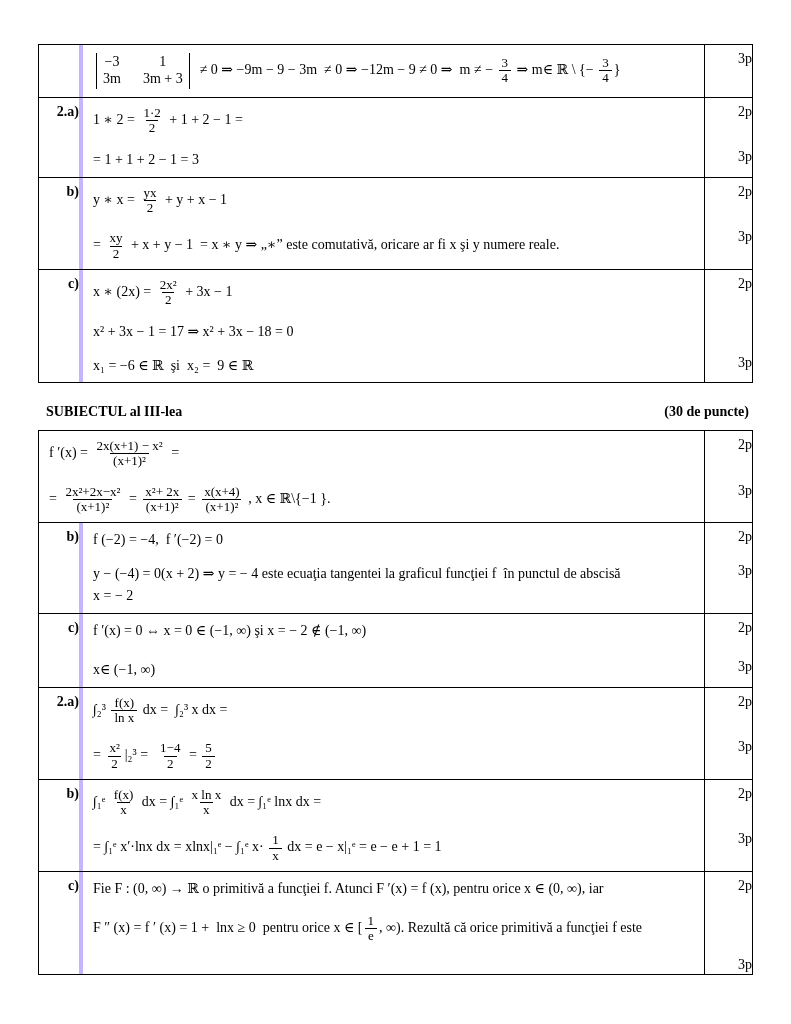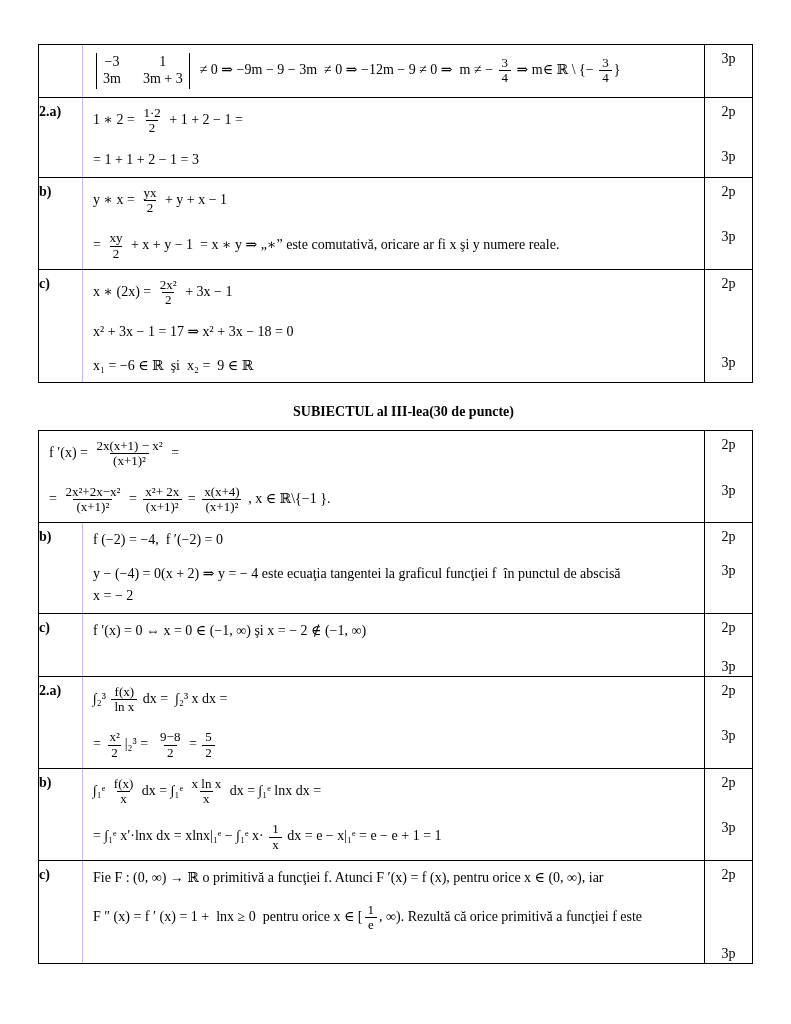--- a/index.html
+++ b/index.html
@@ -27,35 +27,35 @@
   .barem-table {
     border: 1px solid #000;
     width: 100%;
     box-sizing: border-box;
   }
   .t-row { display: flex; }
   .t-row + .t-row { border-top: 1px solid #000; }
   .t-label {
     width: 44px;
     box-sizing: border-box;
-    border-right: 1px solid #c4b5fd;
+    border-right: 4px solid #c4b5fd;
     font-weight: bold;
-    text-align: left;
+    text-align: right;
     padding-top: 5px;
     flex: 0 0 44px;
   }
   .t-body { flex: 1; display: flex; flex-direction: column; }
   .t-seg { display: flex; flex: 1; }
   .t-seg-content { flex: 1; padding: 3px 10px 3px 10px; }
   .t-seg-points {
     flex: 0 0 48px;
     width: 48px;
     box-sizing: border-box;
     border-left: 1px solid #000;
-    text-align: center;
+    text-align: right;
     padding-top: 5px;
   }
   .t-line { margin: 5px 0; white-space: pre-wrap; }
 
   
   .frac {
     display: inline-flex;
     flex-direction: column;
     align-items: center;
     vertical-align: middle;
@@ -75,23 +75,23 @@
     border-left: 1.5px solid #000;
     border-right: 1.5px solid #000;
     padding: 1px 6px;
     text-align: center;
     line-height: 1.2;
   }
 
   
   .section-heading {
     display: flex;
-    justify-content: center;
+    justify-content: space-between;
     font-weight: bold;
-    margin: 20px 4px 9px 20px;
+    margin: 20px 4px 9px 8px;
   }
 </style>
 </head>
 <body>
 
 <div class="page">
 
   <div id="table1" class="barem-table">
       <div class="t-row">
         <div class="t-label"></div>
@@ -212,37 +212,38 @@
             </div>
             <div class="t-seg-points">2p</div>
           </div>
           <div class="t-seg">
             <div class="t-seg-content">
             </div>
             <div class="t-seg-points"></div>
           </div>
           <div class="t-seg">
             <div class="t-seg-content">
+              <div class="t-line">x∈ (−1, ∞)</div>
             </div>
             <div class="t-seg-points">3p</div>
           </div>
         </div>
       </div>
       <div class="t-row">
         <div class="t-label">2.a)</div>
         <div class="t-body">
           <div class="t-seg">
             <div class="t-seg-content">
               <div class="t-line">∫₂³ <span class="frac"><span class="num">f(x)</span><span class="den">ln x</span></span> dx =  ∫₂³ x dx =</div>
             </div>
             <div class="t-seg-points">2p</div>
           </div>
           <div class="t-seg">
             <div class="t-seg-content">
-              <div class="t-line">= <span class="frac"><span class="num">x²</span><span class="den">2</span></span>|₂³ =  <span class="frac"><span class="num">9−8</span><span class="den">2</span></span> = <span class="frac"><span class="num">5</span><span class="den">2</span></span></div>
+              <div class="t-line">= <span class="frac"><span class="num">x²</span><span class="den">2</span></span>|₂³ =  <span class="frac"><span class="num">1−4</span><span class="den">2</span></span> = <span class="frac"><span class="num">5</span><span class="den">2</span></span></div>
             </div>
             <div class="t-seg-points">3p</div>
           </div>
         </div>
       </div>
       <div class="t-row">
         <div class="t-label">b)</div>
         <div class="t-body">
           <div class="t-seg">
             <div class="t-seg-content">

